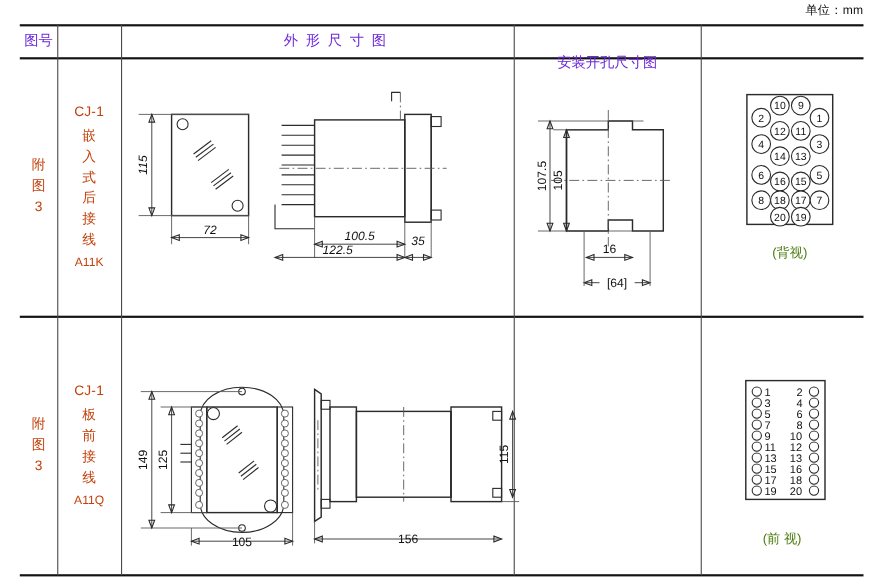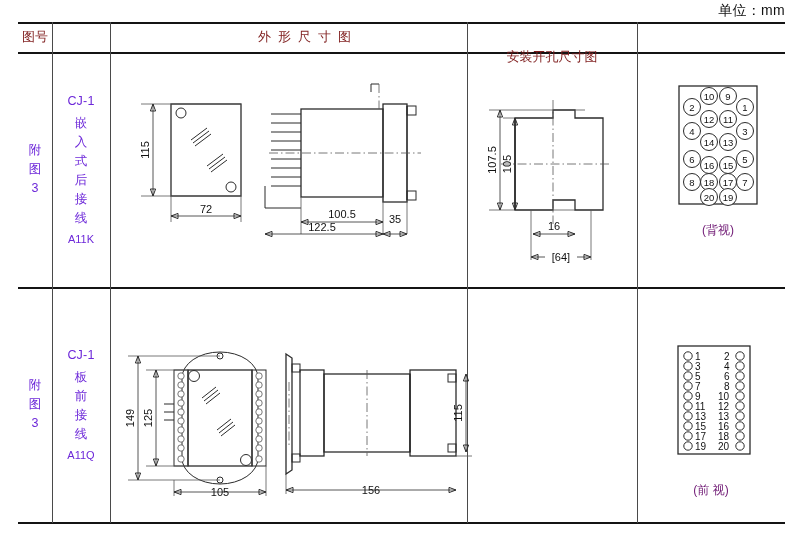--- a/index.html
+++ b/index.html
@@ -9,71 +9,71 @@
     font-family:"Liberation Sans","DejaVu Sans",sans-serif;
     color:#1a1a1a;
     overflow:hidden;
     position:relative;
   }
   #root{position:absolute;left:0;top:0;width:803px;height:533px;}
 
   .unit-label{
     position:absolute;
     right:18px;top:2px;
-    font-size:14px;
+    font-size:11px;
     letter-spacing:.3px;
     color:#111;
     white-space:nowrap;
   }
 
   
   .tbl{
     position:absolute;
     left:18px;top:22px;
     width:767px;height:501px;
   }
   .hline{position:absolute;background:#231f20;height:1px;left:0;width:767px;}
   .hline.thick{height:1.6px;background:#141414;}
   .vline{position:absolute;background:#4a4a4a;width:1px;top:0;height:501px;}
 
   .cellhdr{
     position:absolute;
     top:0;height:30px;
     display:flex;align-items:center;justify-content:center;
-    font-size:13px;color:#7f1d1d;
+    font-size:13px;color:#6d28d9;
   }
   .spaced{letter-spacing:7px;text-indent:7px;margin-left:16px;}
 
   
   .vstack{
     position:absolute;
     display:flex;flex-direction:column;
     align-items:center;justify-content:center;
-    font-size:12.5px;line-height:1.52;color:#6d28d9;
+    font-size:12.5px;line-height:1.52;color:#c2410c;
   }
   .vstack span{display:block;text-align:center;}
   .vstack .code{font-size:12.5px;letter-spacing:.2px;margin-bottom:3px;}
   .vstack .small{font-size:11px;margin-top:3px;}
 
   
   .draw{position:absolute;}
   svg{display:block;overflow:visible;}
   .ln{stroke:#2b2b2b;stroke-width:1;fill:none;}
   .ln2{stroke:#2b2b2b;stroke-width:1.3;fill:none;}
   .thin{stroke:#555;stroke-width:.8;fill:none;}
   .dimln{stroke:#2b2b2b;stroke-width:.8;fill:none;}
   .center{stroke:#555;stroke-width:.8;fill:none;stroke-dasharray:9 3 1.5 3;}
   .wht{fill:#ffffff;}
   .dimtxt{font-size:11px;fill:#111;font-family:"Liberation Sans",sans-serif;}
   .termtxt{font-size:9.5px;fill:#111;font-family:"Liberation Sans",sans-serif;text-anchor:middle;}
   .termtxt2{font-size:10px;fill:#111;font-family:"Liberation Sans",sans-serif;}
 
   .viewcap{
     position:absolute;
-    font-size:12px;color:#701a75;
+    font-size:12px;color:#4d7c0f;
     text-align:center;width:140px;
   }
 </style>
 </head>
 <body>
 
 <div id="root">
 
   <div class="unit-label">单位：mm</div>
 
@@ -103,21 +103,21 @@
       <span class="code">CJ-1</span>
       <span>嵌</span>
       <span>入</span>
       <span>式</span>
       <span>后</span>
       <span>接</span>
       <span>线</span>
       <span class="small">A11K</span>
     </div>
 
-    <div class="draw" style="left:111px;top:60px;">
+    <div class="draw" style="left:96px;top:60px;font-style:italic;">
       <svg width="350" height="195" viewBox="0 0 350 195">
 
         <rect class="ln2 wht" x="42" y="22" width="70" height="92"></rect>
         <circle class="ln" cx="52" cy="31" r="5"></circle>
         <circle class="ln" cx="102" cy="105" r="5"></circle>
 
         <g class="ln">
           <line x1="62" y1="58" x2="78" y2="46"></line>
           <line x1="64" y1="61" x2="80" y2="49"></line>
           <line x1="66" y1="64" x2="82" y2="52"></line>

